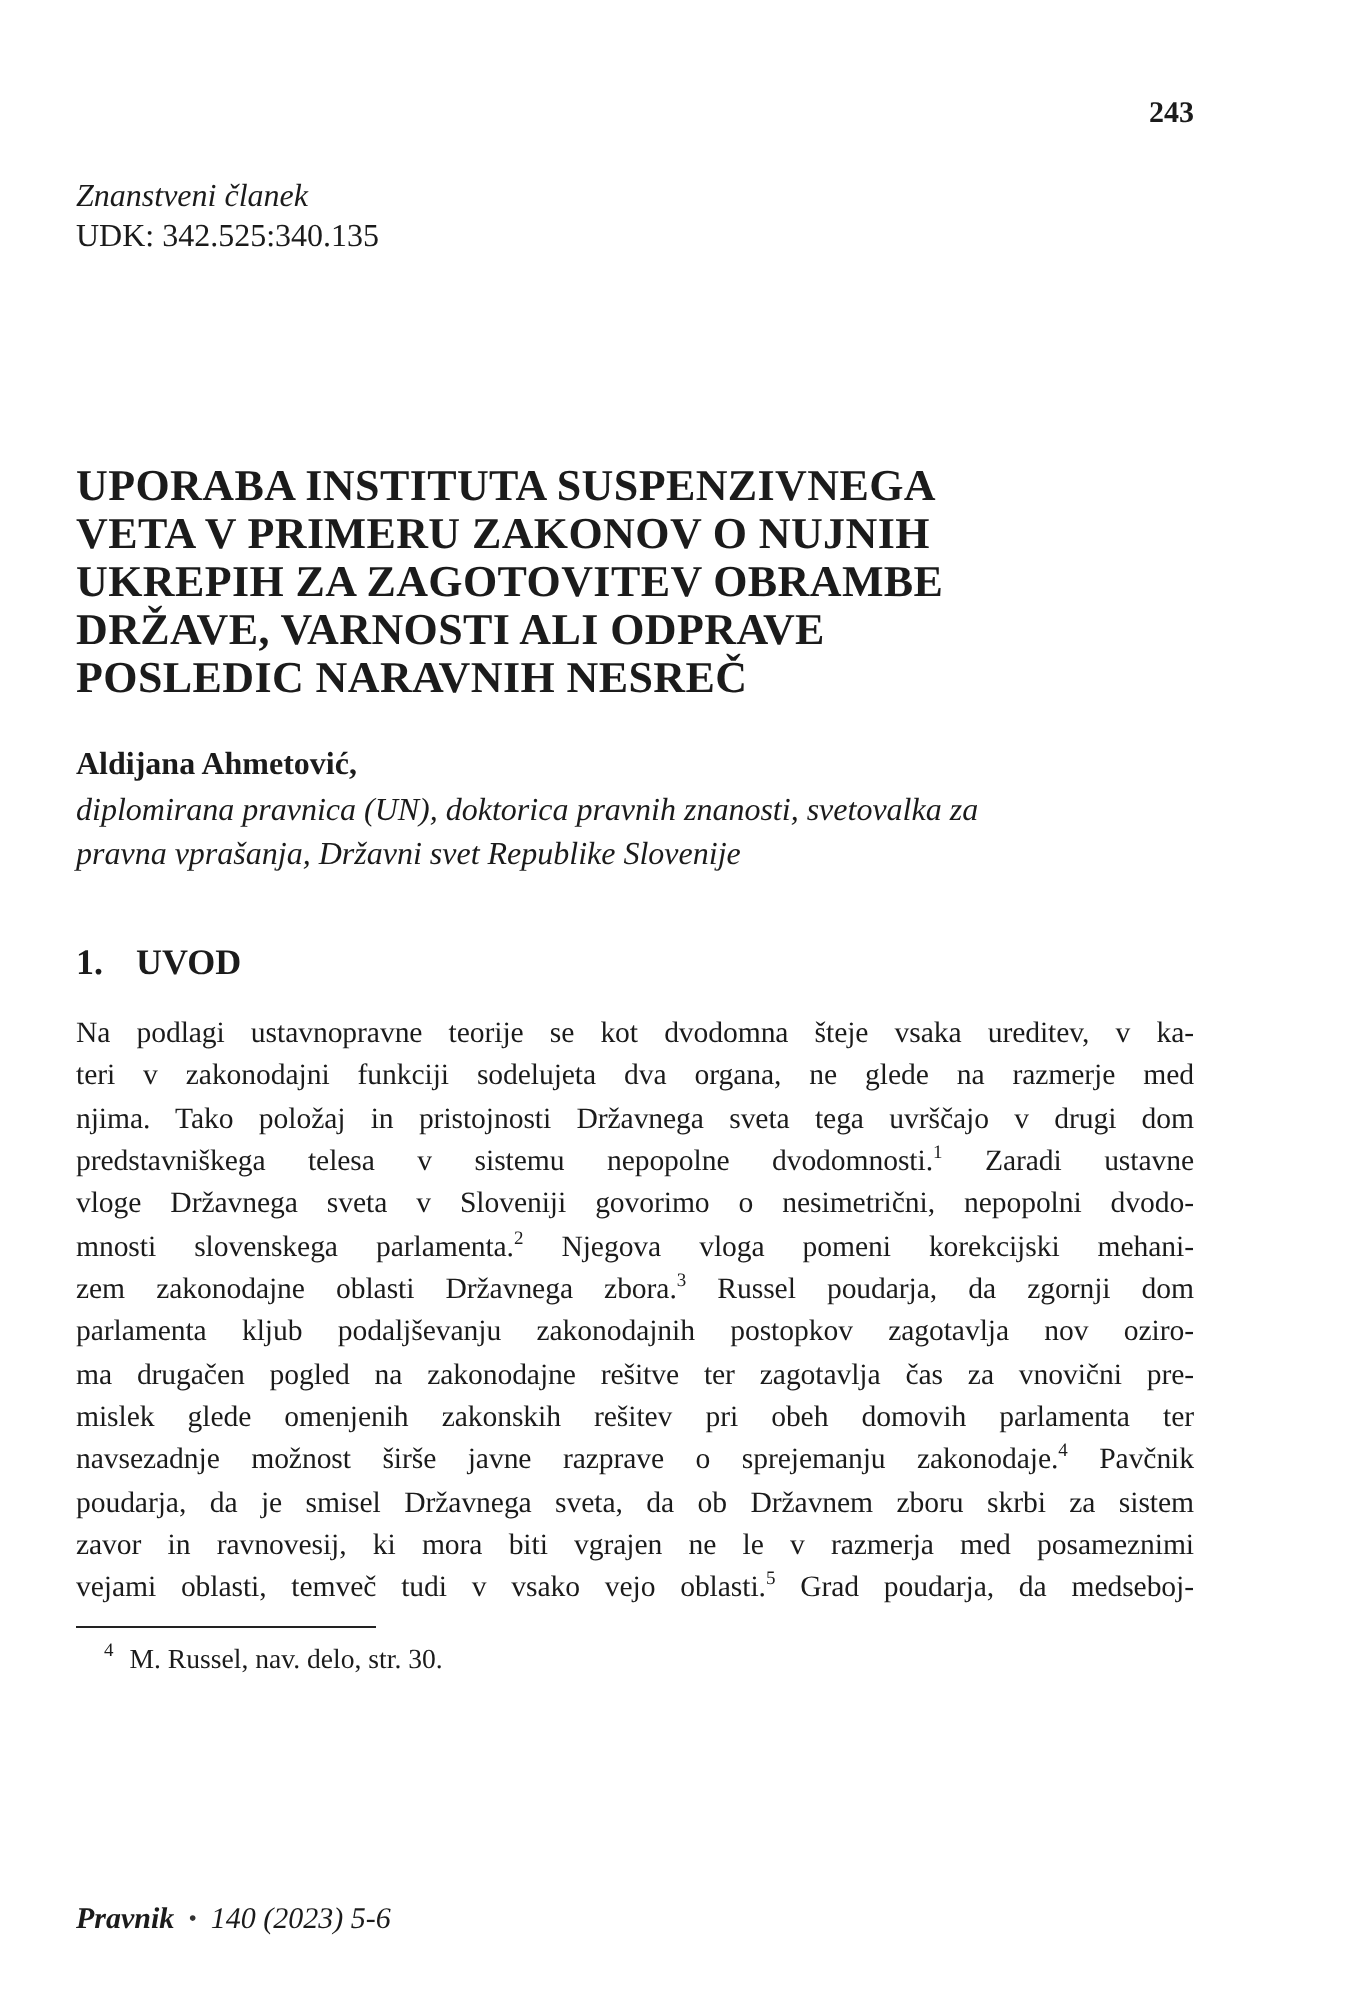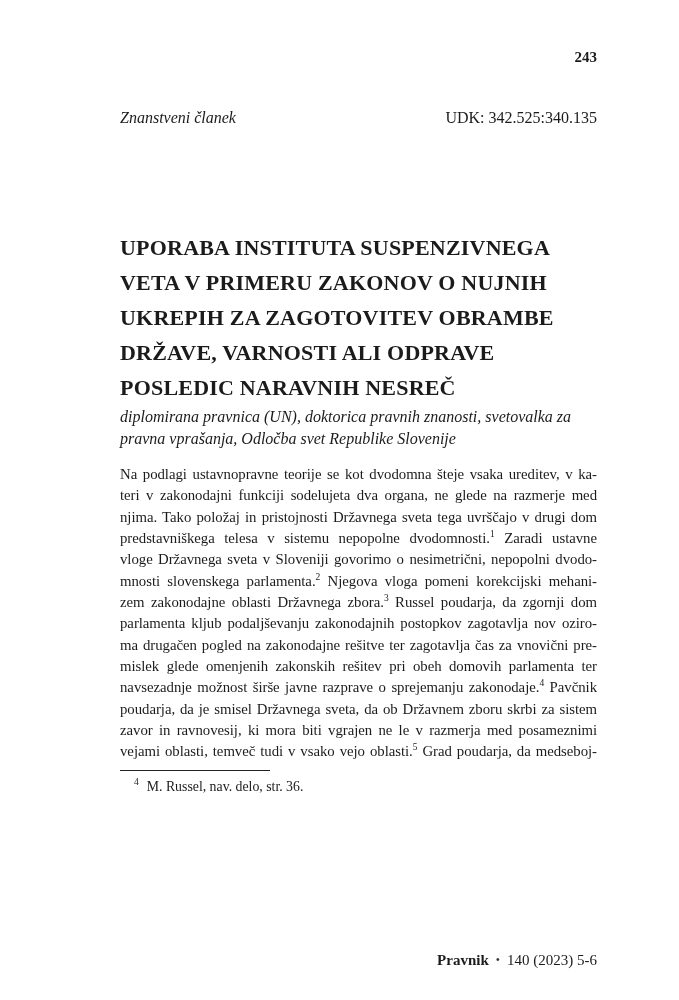--- a/index.html
+++ b/index.html
@@ -8,46 +8,47 @@
     background: #ffffff;
   }
   .page {
     position: relative;
     width: 679px;
     height: 1000px;
     box-sizing: border-box;
     background: #ffffff;
     color: #1b1b1b;
     font-family: "Liberation Serif", "DejaVu Serif", serif;
-    padding: 48px 82px 0 120px;
+    padding: 48px 82px 0 38px;
     display: flex;
     flex-direction: column;
     overflow: hidden;
   }
   .pageno-row {
     text-align: right;
     font-size: 15px;
     font-weight: bold;
     line-height: 18px;
   }
   .meta-row {
     margin-top: 23px;
     display: flex;
     justify-content: space-between;
     align-items: baseline;
     font-size: 16px;
     line-height: 20px;
+    flex-direction: column;
   }
   .article-type { font-style: italic; }
-  .udk { font-style: normal; margin-top: 19px; }
+  .udk { font-style: normal; }
   .title {
     margin: 102px 0 0 0;
     font-size: 22px;
     font-weight: bold;
-    line-height: 35px;
+    line-height: 24px;
     letter-spacing: 0.2px;
     white-space: pre-line;
   }
   .author-name {
     margin: 21px 0 0 0;
     font-size: 16px;
     font-weight: bold;
     line-height: 22px;
   }
   .author-affiliation {
@@ -95,23 +96,24 @@
     margin: 0 0 2.5px 0;
     text-indent: 14px;
     text-align: justify;
   }
   .footnote sup {
     margin-right: 8px;
   }
   .footer {
     margin-top: auto;
     margin-bottom: 30px;
-    text-align: right;
+    text-align: left;
     font-size: 15px;
     line-height: 20px;
+    font-style: italic;
   }
   .footer .journal { font-weight: bold; }
   .footer .dot {
     display: inline-block;
     margin: 0 7px;
     font-size: 12px;
     vertical-align: 1px;
     color: #333333;
   }
 </style>
@@ -128,34 +130,36 @@
     <span class="article-type">Znanstveni članek</span>
     <span class="udk">UDK: 342.525:340.135</span>
   </div>
 
   <h1 class="title">UPORABA INSTITUTA SUSPENZIVNEGA
 VETA V PRIMERU ZAKONOV O NUJNIH
 UKREPIH ZA ZAGOTOVITEV OBRAMBE
 DRŽAVE, VARNOSTI ALI ODPRAVE
 POSLEDIC NARAVNIH NESREČ</h1>
 
+  <p class="author-name">Aldijana Ahmetović,</p>
 
   <p class="author-affiliation">diplomirana pravnica (UN), doktorica pravnih znanosti, svetovalka za
-pravna vprašanja, Odločba svet Republike Slovenije</p>
+pravna vprašanja, Državni svet Republike Slovenije</p>
 
+  <h2 class="section-heading"><span class="h-num">1.</span><span>UVOD</span></h2>
 
   <p class="body-text">Na podlagi ustavnopravne teorije se kot dvodomna šteje vsaka ureditev, v ka-<br>teri v zakonodajni funkciji sodelujeta dva organa, ne glede na razmerje med<br>njima. Tako položaj in pristojnosti Državnega sveta tega uvrščajo v drugi dom<br>predstavniškega telesa v sistemu nepopolne dvodomnosti.<sup>1</sup> Zaradi ustavne<br>vloge Državnega sveta v Sloveniji govorimo o nesimetrični, nepopolni dvodo-<br>mnosti slovenskega parlamenta.<sup>2</sup> Njegova vloga pomeni korekcijski mehani-<br>zem zakonodajne oblasti Državnega zbora.<sup>3</sup> Russel poudarja, da zgornji dom<br>parlamenta kljub podaljševanju zakonodajnih postopkov zagotavlja nov oziro-<br>ma drugačen pogled na zakonodajne rešitve ter zagotavlja čas za vnovični pre-<br>mislek glede omenjenih zakonskih rešitev pri obeh domovih parlamenta ter<br>navsezadnje možnost širše javne razprave o sprejemanju zakonodaje.<sup>4</sup> Pavčnik<br>poudarja, da je smisel Državnega sveta, da ob Državnem zboru skrbi za sistem<br>zavor in ravnovesij, ki mora biti vgrajen ne le v razmerja med posameznimi<br>vejami oblasti, temveč tudi v vsako vejo oblasti.<sup>5</sup> Grad poudarja, da medseboj-</p>
 
   <div class="footnotes">
     <div class="footnote-divider"></div>
 
 
 
 
-    <p class="footnote"><sup>4</sup><span>M. Russel, nav. delo, str. 36.</span></p>
+    <p class="footnote"><sup>4</sup><span>M. Russel, nav. delo, str. 30.</span></p>
 
   </div>
 
   <div class="footer">
     <span class="journal">Pravnik</span><span class="dot">•</span><span>140 (2023) 5-6</span>
   </div>
 
 </div>
 
 </body></html>

